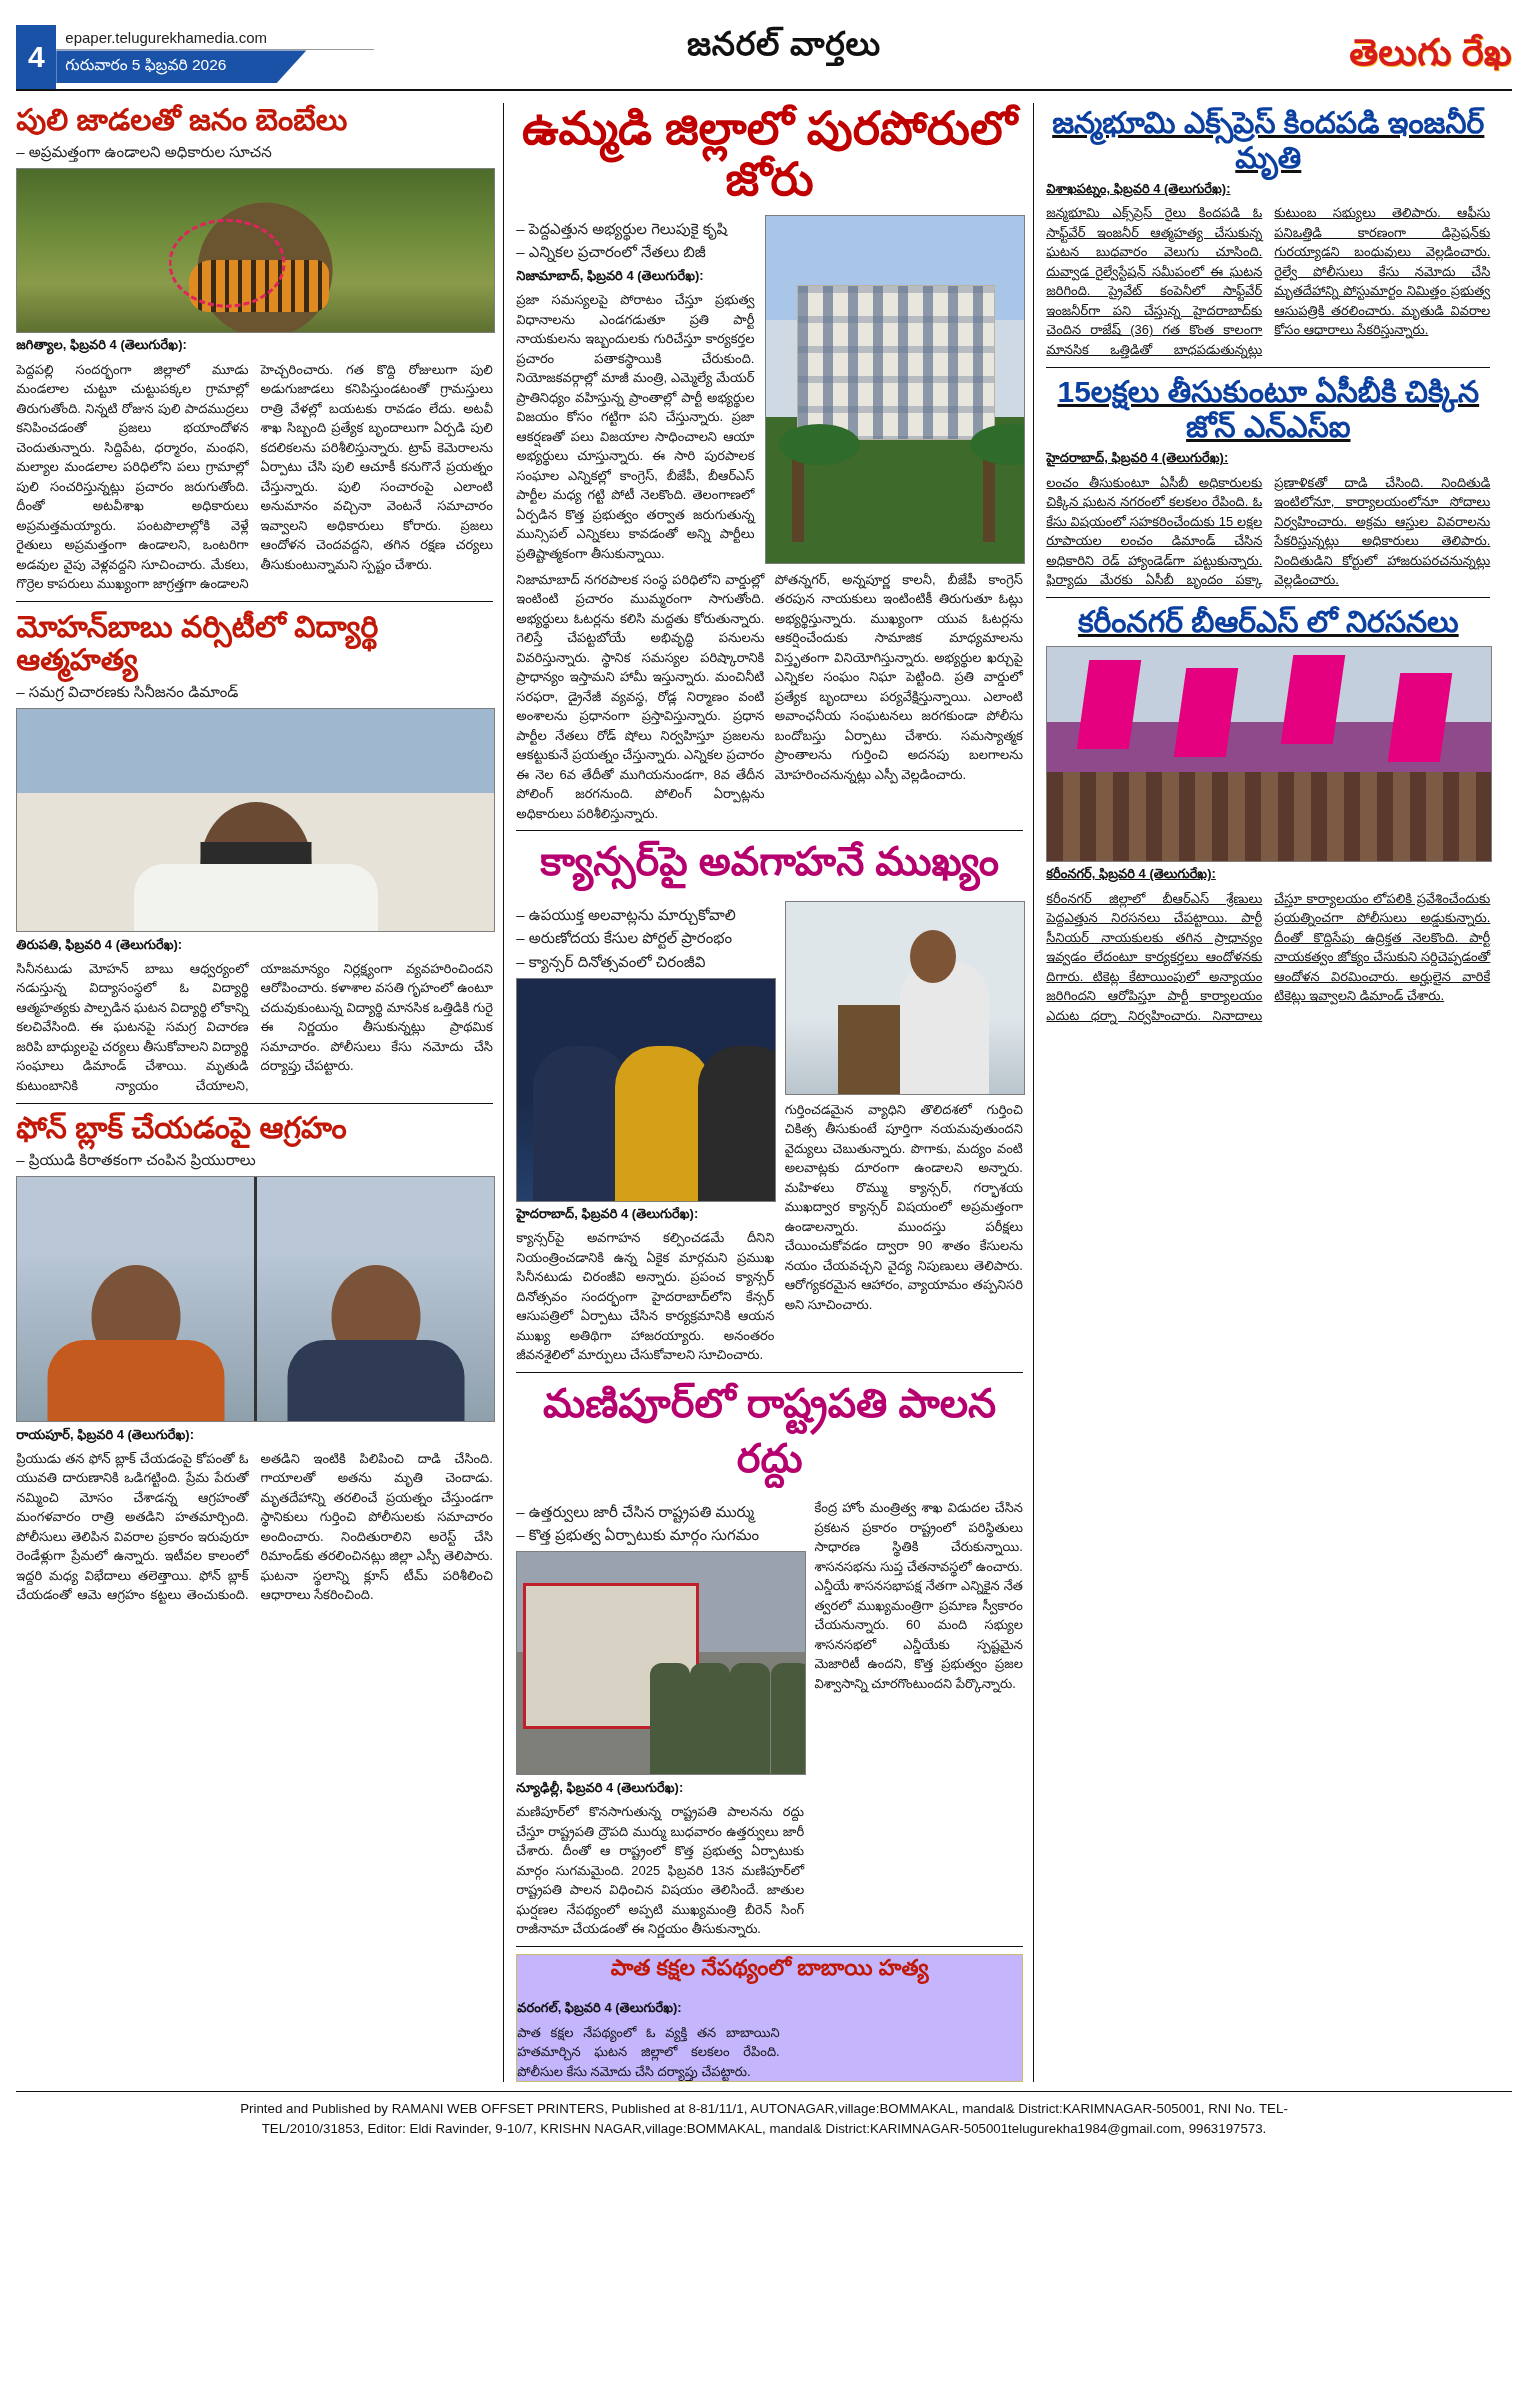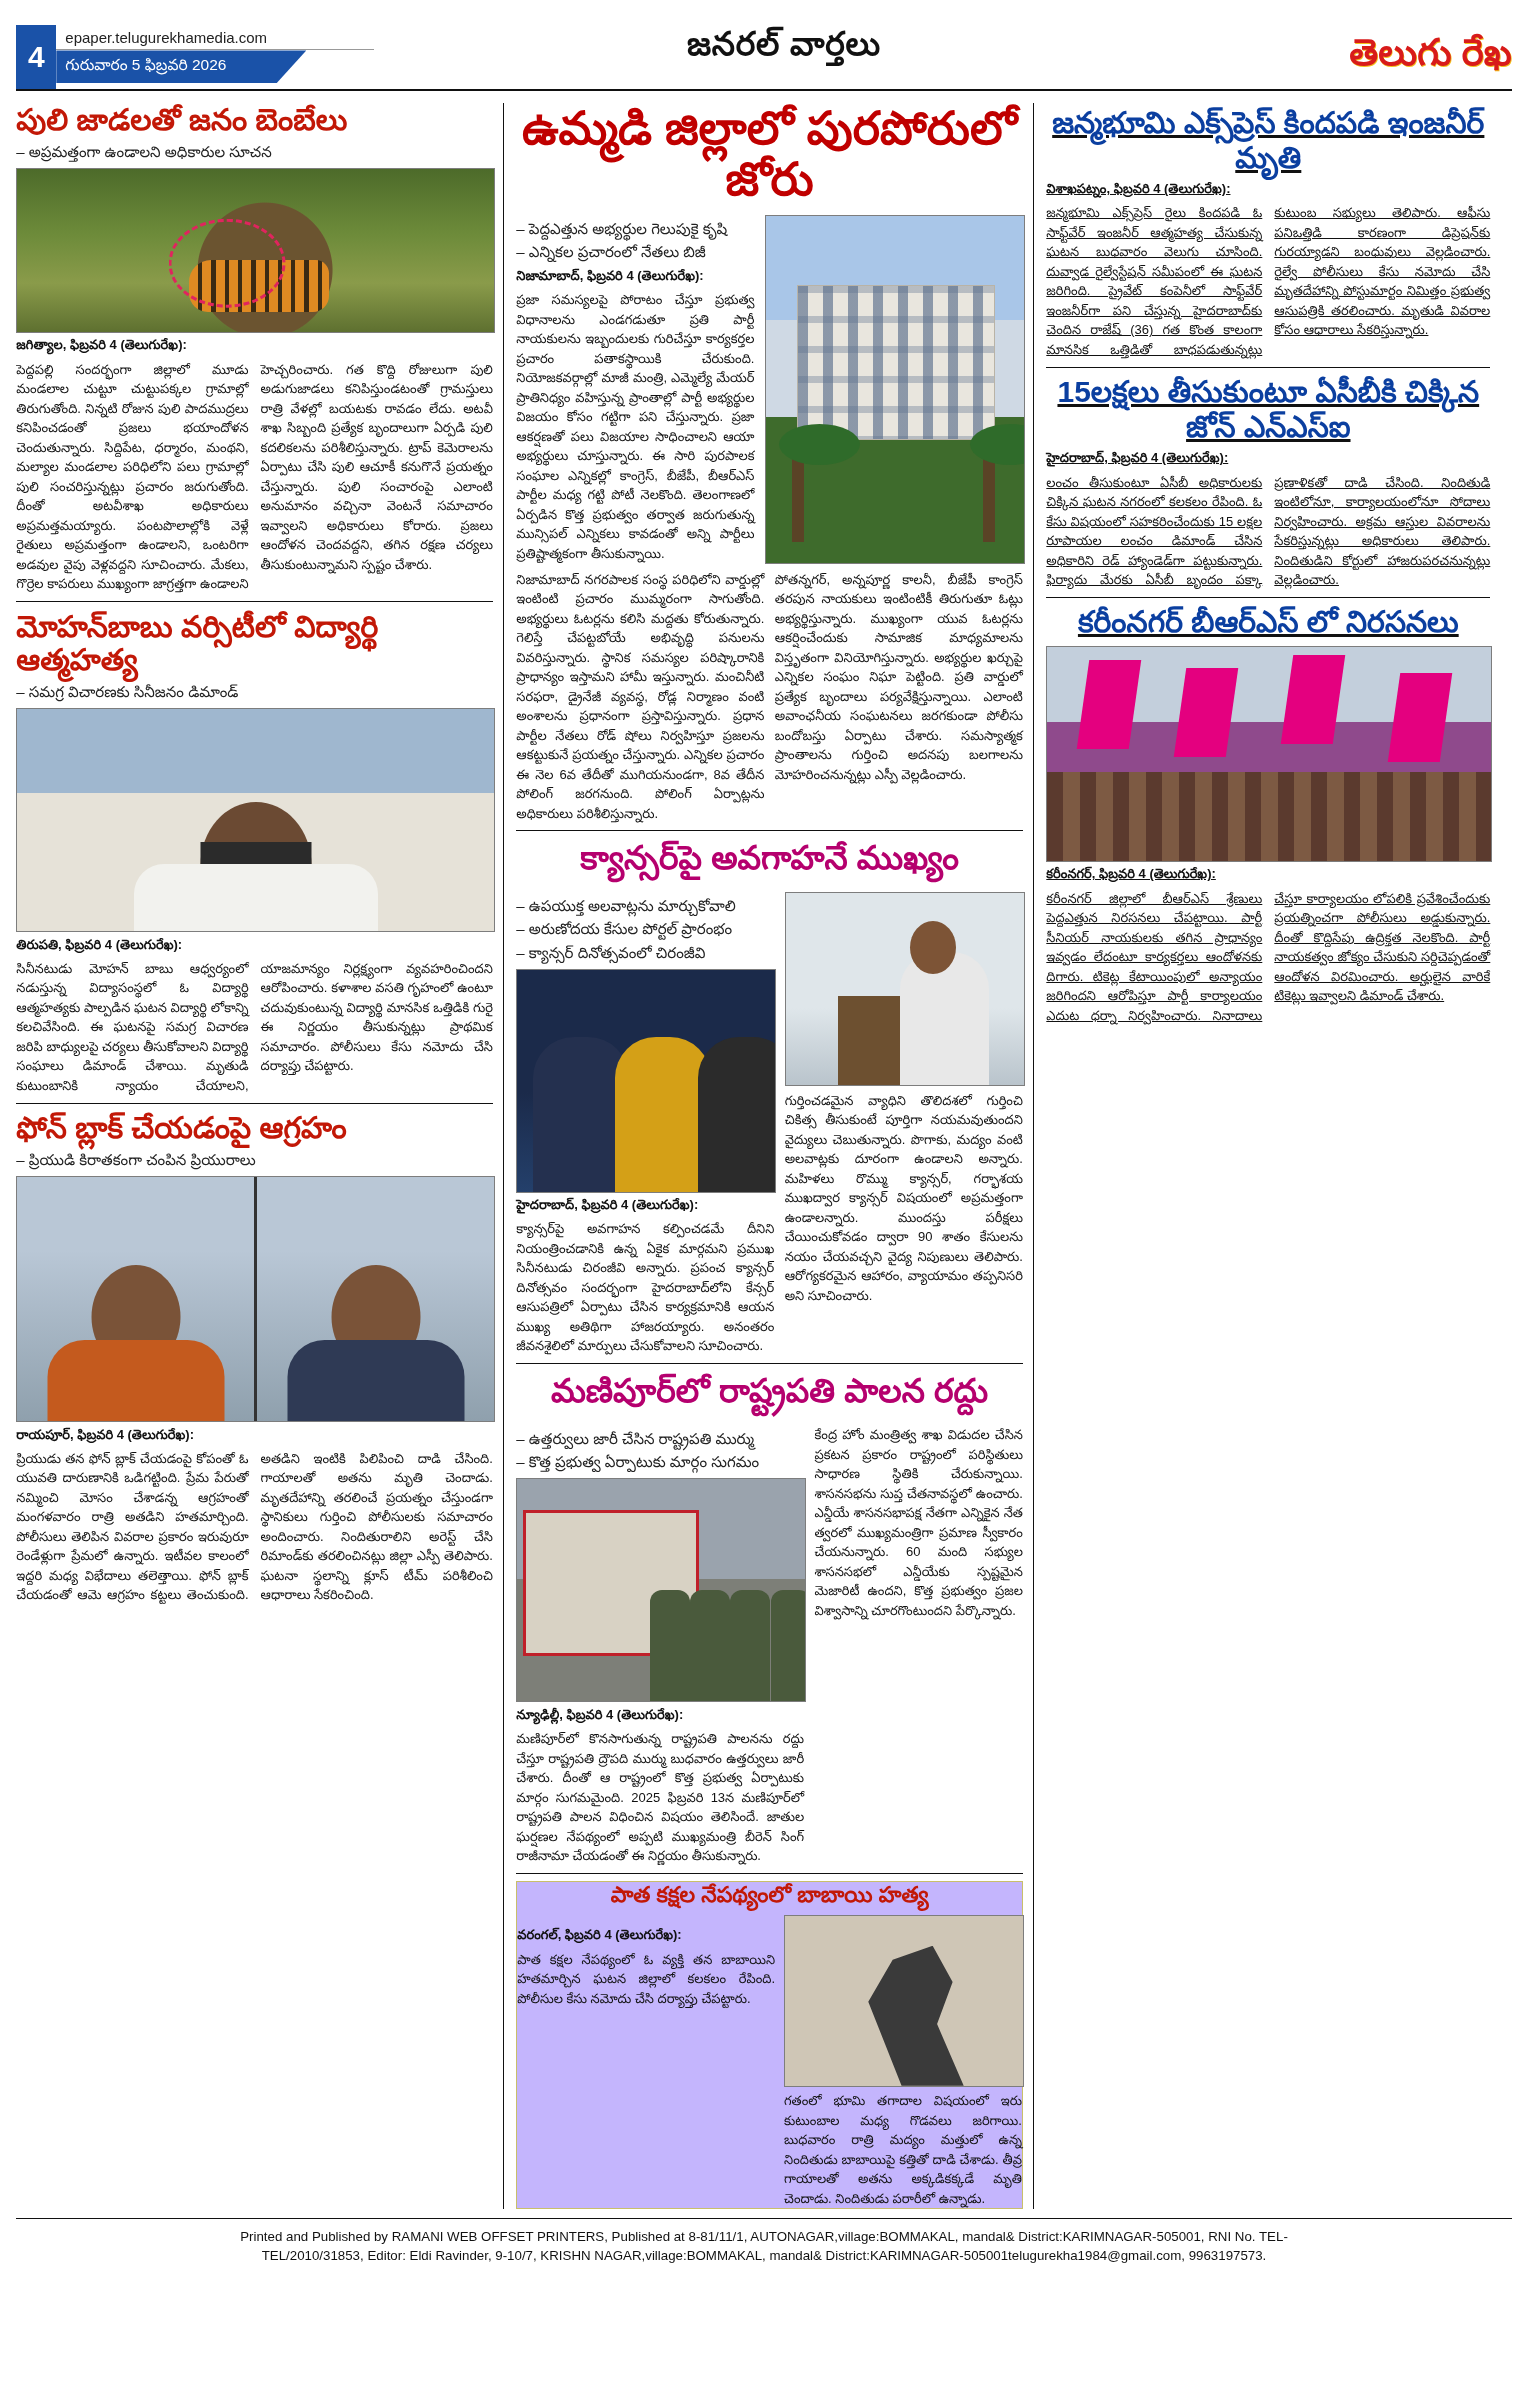--- a/index.html
+++ b/index.html
@@ -20,21 +20,21 @@
   .brand{font-size:37px;font-weight:bold;color:#d81b1b;text-shadow:0.7px 0.7px 0 #f3c01b;}
 
   
   .content{display:flex;gap:12px;margin-top:12px;}
   .col{box-sizing:border-box;}
   .col-left{width:488px;border-right:1.5px solid #111;padding-right:10.4px;}
   .col-mid{width:518px;border-right:1.5px solid #111;padding-right:10.4px;}
   .col-right{width:444px;text-decoration:underline;}
   h2.head-red{font-size:30px;color:#c21807;margin:0 0 4.4px 0;font-weight:bold;line-height:1.12;}
   h1.head-big{font-size:46px;color:#c00000;margin:0 0 10.4px 0;text-align:center;font-weight:bold;line-height:1.1;}
-  h2.head-mag{font-size:33px;color:#b5006e;margin:4.4px 0 7.4px;text-align:center;font-weight:bold;}
+  h2.head-mag{font-size:40px;color:#b5006e;margin:4.4px 0 7.4px;text-align:center;font-weight:bold;}
   h2.head-blue{font-size:30px;color:#0b3fa0;margin:3px 0 6px;font-weight:bold;text-align:center;line-height:1.15;}
   .kicker{font-size:15px;color:#222;margin:3px 0 6px 0;line-height:1.4;}
   .kicker div{margin:2.2px 0;}
   .rule{border:0;border-top:0.7px solid #111;margin:7.4px 0;}
 
   .body-tel{font-size:13px;line-height:1.5;text-align:justify;color:#111;}
   .byline{font-size:13px;font-weight:bold;color:#111;margin:4.4px 0;}
   .cols2{column-count:2;column-gap:12px;}
 
   .photo{width:100%;background:#cfd6c9;display:block;border:0.7px solid #7d7d7d;position:relative;overflow:hidden;}
@@ -247,26 +247,20 @@
 
       <hr class="rule">
 
       <div class="box-yellow">
         <div class="ad-red">పాత కక్షల నేపథ్యంలో బాబాయి హత్య</div>
         <div style="display:flex;gap:9px;margin-top:6px;">
           <div style="width:52%;margin-top:8px;">
             <div class="byline">వరంగల్, ఫిబ్రవరి 4 (తెలుగురేఖ):</div>
             <div class="body-tel">పాత కక్షల నేపథ్యంలో ఓ వ్యక్తి తన బాబాయిని హతమార్చిన ఘటన జిల్లాలో కలకలం రేపింది. పోలీసుల కేసు నమోదు చేసి దర్యాప్తు చేపట్టారు.</div>
           </div>
-          <div style="width:48%;">
-            <div class="photo ph-hand">
-              <div class="sh"></div>
-            </div>
-            <div class="body-tel" style="margin-top:4.4px;">గతంలో భూమి తగాదాల విషయంలో ఇరు కుటుంబాల మధ్య గొడవలు జరిగాయి. బుధవారం రాత్రి మద్యం మత్తులో ఉన్న నిందితుడు బాబాయిపై కత్తితో దాడి చేశాడు. తీవ్ర గాయాలతో అతను అక్కడికక్కడే మృతి చెందాడు. నిందితుడు పరారీలో ఉన్నాడు.</div>
-          </div>
         </div>
       </div>
     </div>
 
     <div class="col col-right">
 
       <div>
         <h2 class="head-blue">జన్మభూమి ఎక్స్‌ప్రెస్ కిందపడి ఇంజనీర్ మృతి</h2>
         <div class="byline">విశాఖపట్నం, ఫిబ్రవరి 4 (తెలుగురేఖ):</div>
         <div class="body-tel cols2">జన్మభూమి ఎక్స్‌ప్రెస్ రైలు కిందపడి ఓ సాఫ్ట్‌వేర్ ఇంజనీర్ ఆత్మహత్య చేసుకున్న ఘటన బుధవారం వెలుగు చూసింది. దువ్వాడ రైల్వేస్టేషన్ సమీపంలో ఈ ఘటన జరిగింది. ప్రైవేట్ కంపెనీలో సాఫ్ట్‌వేర్ ఇంజనీర్‌గా పని చేస్తున్న హైదరాబాద్‌కు చెందిన రాజేష్ (36) గత కొంత కాలంగా మానసిక ఒత్తిడితో బాధపడుతున్నట్లు కుటుంబ సభ్యులు తెలిపారు. ఆఫీసు పనిఒత్తిడి కారణంగా డిప్రెషన్‌కు గురయ్యాడని బంధువులు వెల్లడించారు. రైల్వే పోలీసులు కేసు నమోదు చేసి మృతదేహాన్ని పోస్టుమార్టం నిమిత్తం ప్రభుత్వ ఆసుపత్రికి తరలించారు. మృతుడి వివరాల కోసం ఆధారాలు సేకరిస్తున్నారు.</div>

